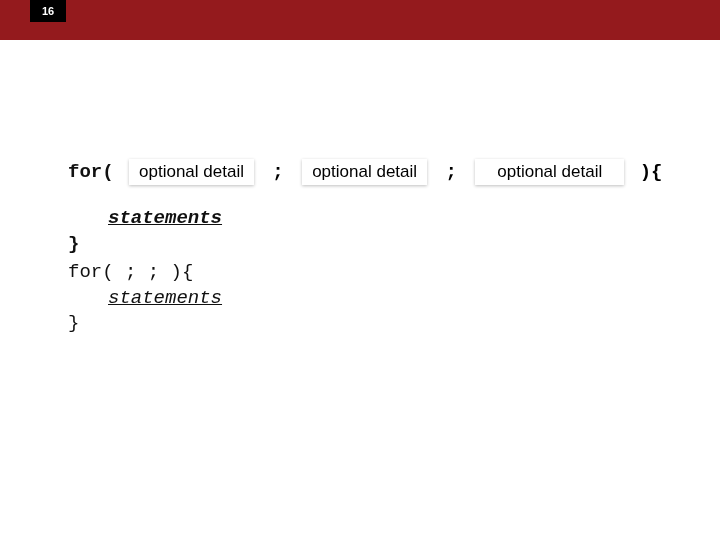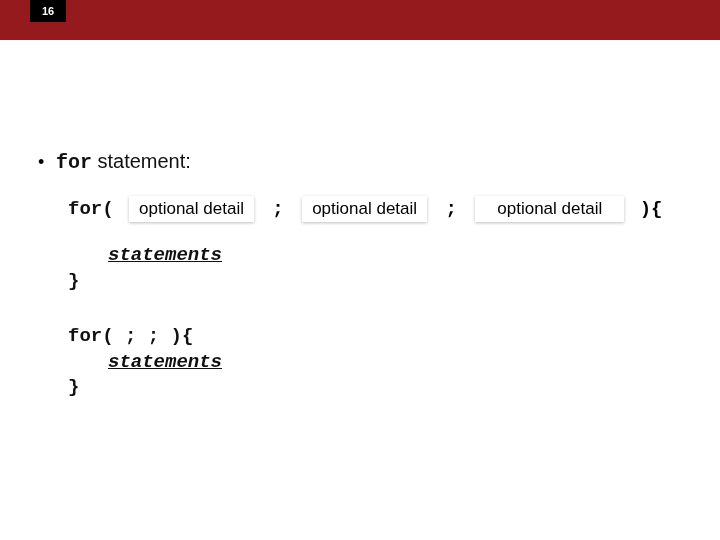--- a/index.html
+++ b/index.html
@@ -61,21 +61,21 @@
     font-size: 18px;
     margin-right: 6px;
     color: #000;
   }
   .mono {
     font-family: "Courier New", Courier, monospace;
     font-weight: bold;
   }
   .for-line {
     margin-left: 30px;
-    margin-top: 22px;
+    margin-top: 9px;
     font-family: "Courier New", Courier, monospace;
     font-weight: bold;
     font-size: 19px;
     white-space: nowrap;
   }
   .opt-box {
     display: inline-block;
     background: #fff;
     color: #000;
     font-family: Arial, Helvetica, sans-serif;
@@ -109,23 +109,23 @@
     margin-top: 4px;
     font-family: "Courier New", Courier, monospace;
     font-weight: bold;
     font-size: 19px;
   }
   .bullet2 {
     margin-top: 34px;
   }
   .forever-block {
     margin-left: 30px;
-    margin-top: 32px;
+    margin-top: 5px;
     font-family: "Courier New", Courier, monospace;
-    font-weight: bold;
+    font-weight: normal;
     font-size: 19px;
     line-height: 1.35;
   }
   .forever-block .stmt {
     margin-left: 40px;
     font-style: italic;
     text-decoration: underline;
   }
   .trail {
     color: #000;
@@ -135,24 +135,20 @@
 <body>
 
 <div class="slide">
 
   <div class="topbar"></div>
   <div class="pagenum-box">16</div>
 
 
   <div class="body">
 
-    <div class="bullet">
-      <span class="dot">•</span>
-      <span class="mono">for</span><span> statement:</span>
-    </div>
 
     <div class="for-line">
       <span>for(</span>
       <span class="opt-box">optional detail</span>
       <span class="dark-sep">;</span>
       <span class="opt-box">optional detail</span>
       <span class="dark-sep">;</span>
       <span class="opt-box opt-box-wide">optional detail</span>
       <span class="trail">){</span>
     </div>

